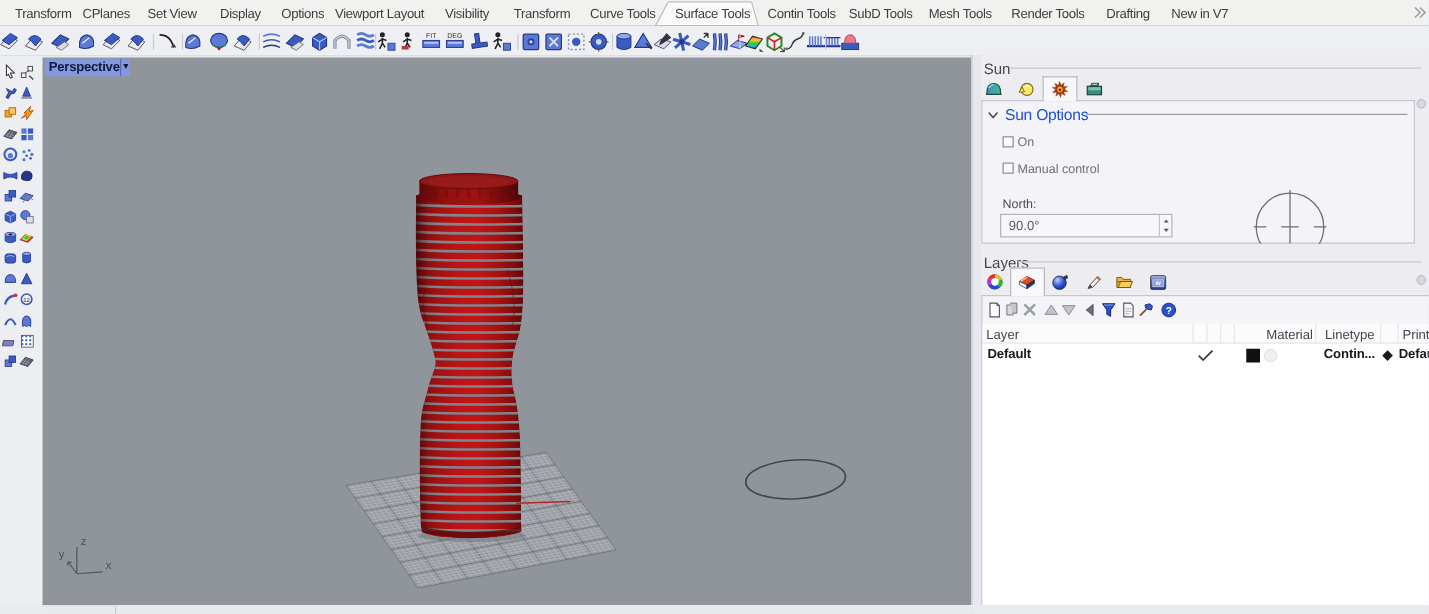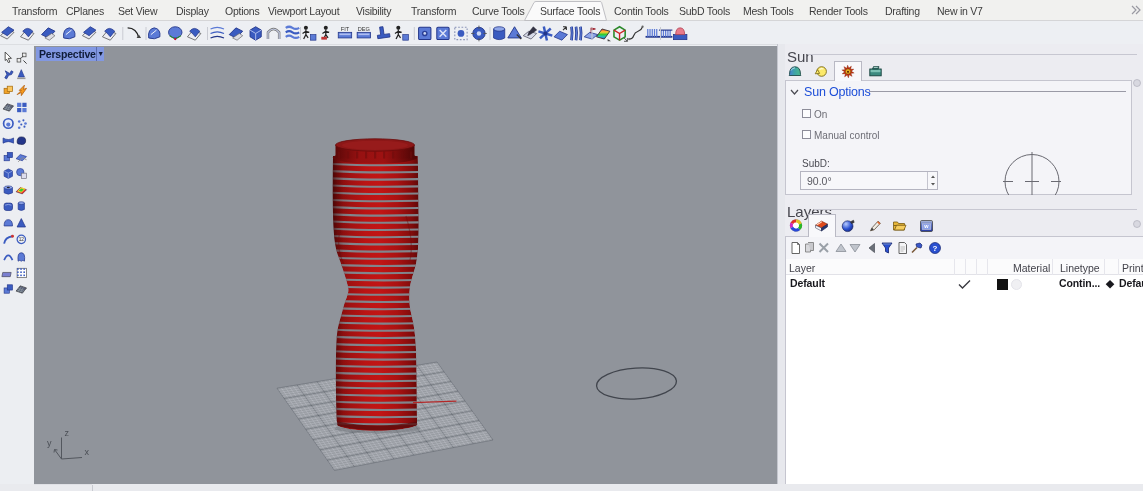--- a/index.html
+++ b/index.html
@@ -4,21 +4,21 @@
 html,body{width:1143px;height:491px;overflow:hidden;font-family:"Liberation Sans",sans-serif;background:#eceef2;position:relative}
 .abs{position:absolute}
 .tabrow{left:0;top:0;width:1143px;height:21px;background:#f1f1ef;border-bottom:1px solid #d5d5d7}
 .tablbl{position:absolute;top:4.5px;font-size:10.5px;letter-spacing:-0.25px;color:#3d3d3d;white-space:nowrap}
 .iconrow{left:0;top:21px;width:1143px;height:24px;background:#edeff3;border-bottom:1px solid #dcdee2}
 .sidebar{left:0;top:45px;width:34px;height:446px;background:#eceef2}
 .viewport{left:34px;top:46px;width:743px;height:438px;background:#90949b}
 .vptab{position:absolute;left:2px;top:1px;width:68px;height:14px;background:#8298e2;color:#101c38;font-weight:bold;font-size:10.5px;letter-spacing:-0.2px;line-height:14px;padding-left:3px}
 .vptabarr{position:absolute;left:60px;top:0;width:8px;height:14px;border-left:1px solid #5a6cb0;font-size:7px;color:#10182e;line-height:14px;text-align:center}
 .rpanel{left:777px;top:44px;width:366px;height:447px;background:#ececf1}
-.seclbl{position:absolute;font-size:15px;color:#46464e}
+.seclbl{position:absolute;font-size:12px;color:#46464e}
 .hline{position:absolute;height:1px;background:#c7c7d1}
 .contentbox{position:absolute;background:#f4f4f8;border:1px solid #c5c5cf}
 .cb{position:absolute;width:9px;height:9px;background:#fdfdfe;border:1px solid #8d8d99}
 .cblbl{position:absolute;font-size:10px;color:#6e6e76}
 .sunopts{position:absolute;font-size:12.5px;letter-spacing:-0.2px;color:#1d4ed8}
 .north{position:absolute;font-size:10px;color:#4c4c54}
 .numbox{position:absolute;background:#f7f7fa;border:1px solid #b4b4c0}
 .bstrip{left:0;top:484px;width:1143px;height:7px;background:#e9eaee}
 .tabshape{position:absolute;top:0;left:0}
 .hdrtxt{font-size:10.5px;color:#43434b;position:absolute}
@@ -610,21 +610,21 @@
   </svg>
 <svg class="abs" style="left:790px;top:88px" width="10" height="8">
     <path d="M1 2 L4.5 6 L8 2" fill="none" stroke="#4a4a52" stroke-width="1.2"></path>
   </svg>
 <span class="sunopts" style="left:804px;top:85px">Sun Options</span>
 <div class="hline" style="left:869px;top:91px;width:257px;background:#9a9aa6"></div>
 <div class="cb" style="left:802px;top:109px"></div>
 <span class="cblbl" style="left:814px;top:108.5px">On</span>
 <div class="cb" style="left:802px;top:130px"></div>
 <span class="cblbl" style="left:814px;top:129.5px">Manual control</span>
-<span class="north" style="left:802px;top:158px">SubD:</span>
+<span class="north" style="left:802px;top:158px">North:</span>
 <div class="numbox" style="left:800px;top:171px;width:138px;height:19px"></div>
 <span class="abs" style="left:807px;top:175px;font-size:10.5px;color:#5a5a62">90.0°</span>
 <div class="abs" style="left:927px;top:172px;width:1px;height:17px;background:#c4c4ce"></div>
 <svg class="abs" style="left:928px;top:172px" width="10" height="17">
     <path d="M5 3.5 L7 6 L3 6 Z" fill="#555"></path>
     <path d="M3 11 L7 11 L5 13.5 Z" fill="#555"></path>
   </svg>
 <svg class="abs" style="left:990px;top:140px" width="142" height="55" viewBox="0 0 142 55">
 <circle cx="42" cy="41.5" r="27" fill="none" stroke="#6a6a72" stroke-width="1"></circle>
 <line x1="42" y1="12" x2="42" y2="55" stroke="#6a6a72" stroke-width="1"></line>

